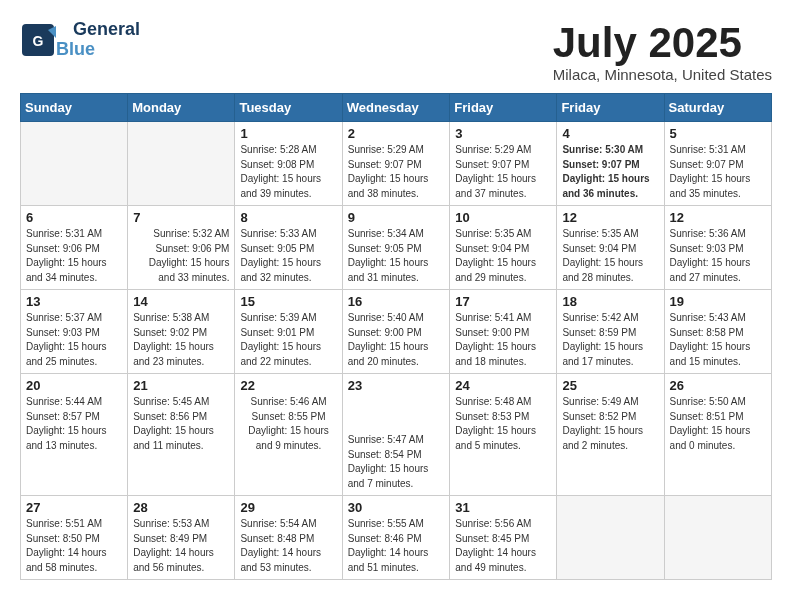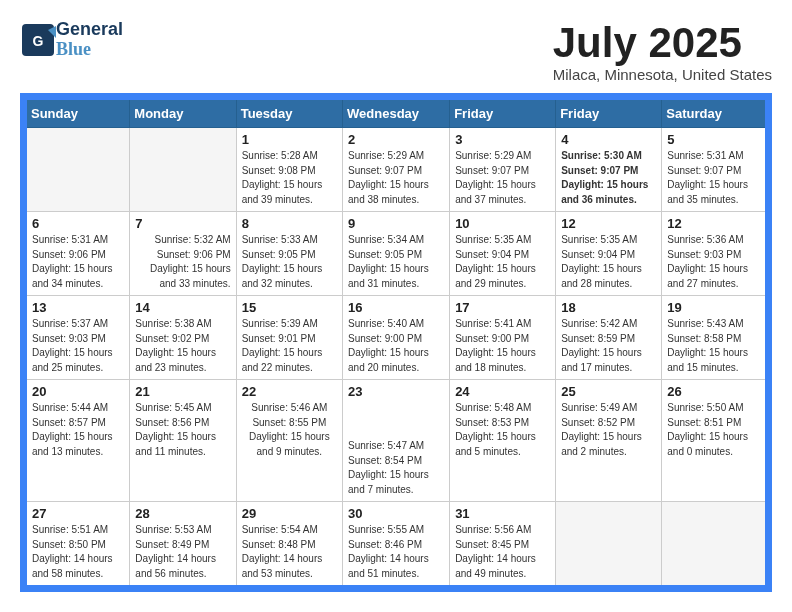--- a/index.html
+++ b/index.html
@@ -29,21 +29,21 @@
       color: #222;
       line-height: 1.1;
     }
     .location {
       font-size: 15px;
       color: #444;
     }
     .calendar {
       width: 100%;
       border-collapse: collapse;
-      border: 7px solid #3b82f6;
+      border: 1px solid #3b82f6;
       padding-left: 16px;
     }
     .calendar th {
       background: #2e6da4;
       color: #fff;
       font-size: 13px;
       font-weight: bold;
       padding: 6px 4px;
       text-align: left;
       border: 1px solid #256090;
@@ -85,24 +85,24 @@
 
 <div class="header">
   <div class="logo">
     <div class="logo-row">
       <svg width="36" height="36" viewBox="0 0 36 36">
         <rect x="2" y="2" width="32" height="32" rx="4" fill="#1a3a5c"></rect>
         <text x="18" y="24" font-size="14" font-weight="bold" fill="white" text-anchor="middle" font-family="Arial">G</text>
         <polygon points="28,8 36,4 36,16" fill="#4a90c4"></polygon>
       </svg>
       <div>
-        <div style="font-size:18px;font-weight:bold;color:#1a3a5c;line-height:1.1;">
+        <div style="font-size:18px;font-weight:bold;color:#1a3a5c;line-height:1.1;padding-left:17px;">
           <span>General</span>
         </div>
-        <div style="font-size:18px;font-weight:bold;color:#4a90c4;line-height:1.1;font-family:Liberation Serif, serif;">
+        <div style="font-size:18px;font-weight:bold;color:#4a90c4;line-height:1.1;">
           <span>Blue</span>
         </div>
       </div>
     </div>
   </div>
   <div class="title-block">
     <div class="month-title">July 2025</div>
     <div class="location">Milaca, Minnesota, United States</div>
   </div>
 </div>

